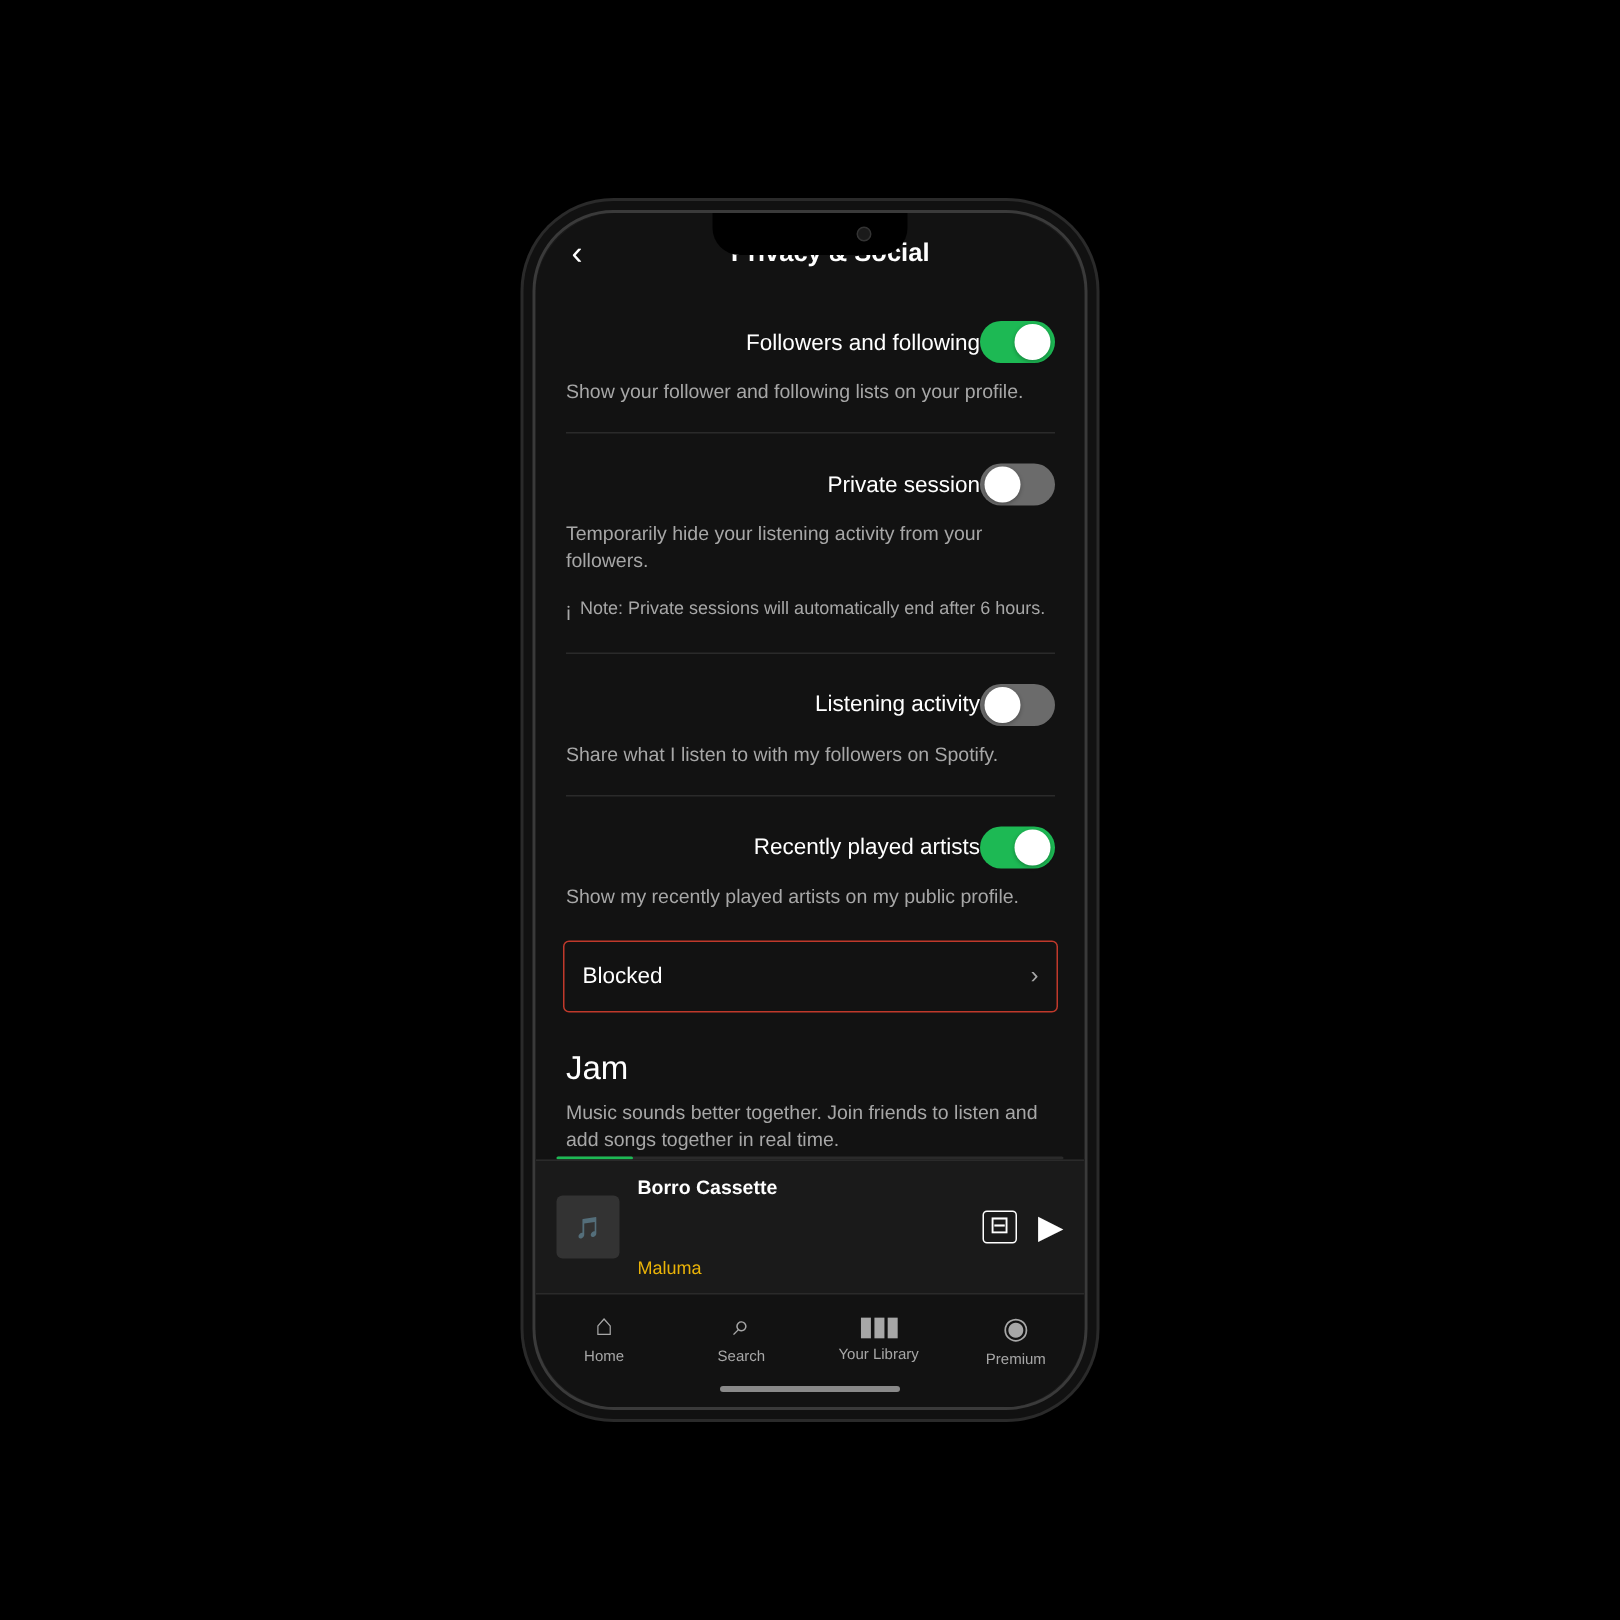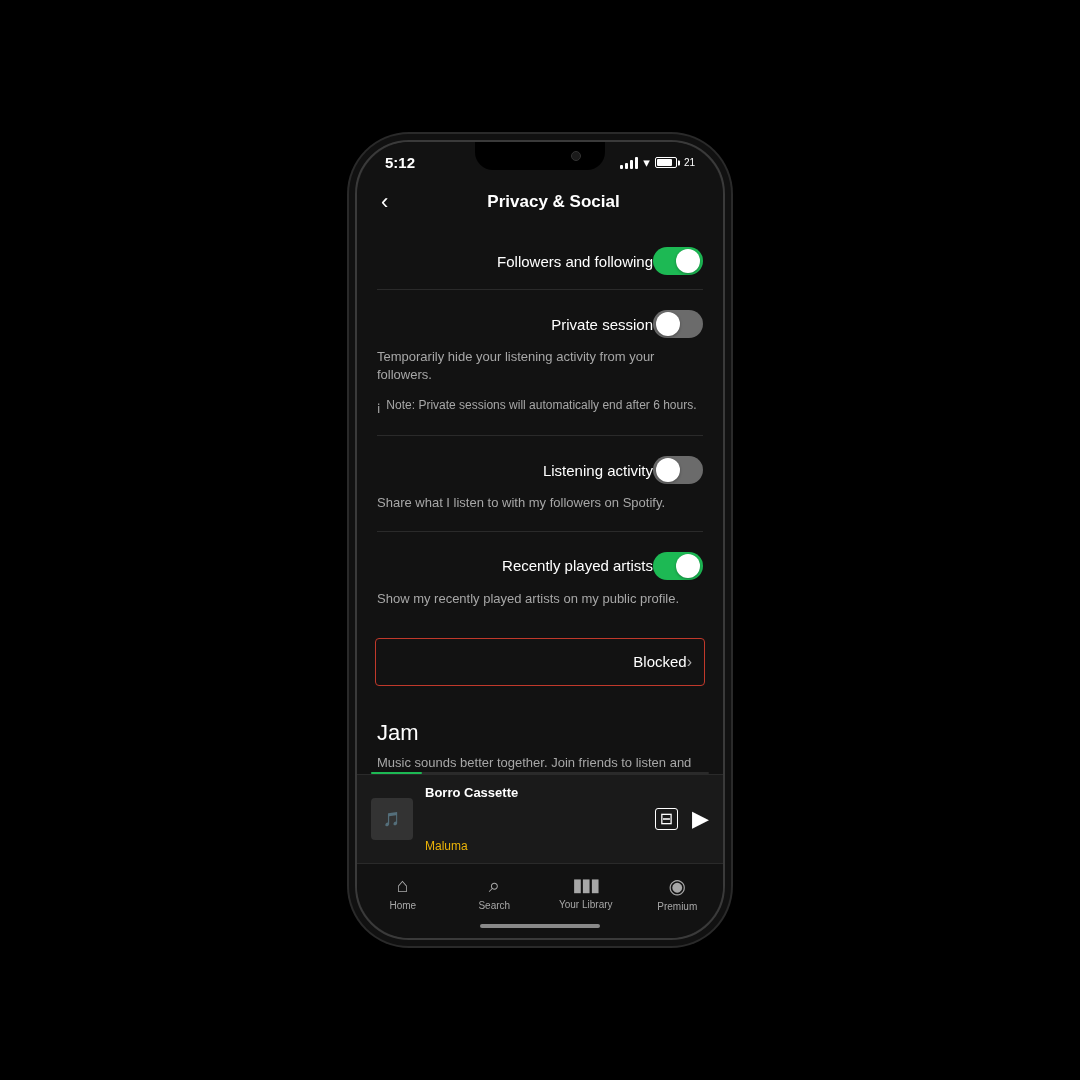--- a/index.html
+++ b/index.html
@@ -243,26 +243,26 @@
     .divider {
       height: 1px;
       background: #2a2a2a;
       margin: 4px 0;
     }
 
     
     .blocked-row {
       display: flex;
       align-items: center;
-      justify-content: flex-end;
+      justify-content: space-between;
       padding: 16px 0;
       border: 1.5px solid #c0392b;
       border-radius: 4px;
       padding: 14px 12px;
-      margin: 16px -2px;
+      margin: 6px -2px;
       cursor: pointer;
     }
     .blocked-label {
       color: #fff;
       font-size: 15px;
       font-weight: 500;
     }
     .chevron {
       color: #a7a7a7;
       font-size: 16px;
@@ -383,52 +383,35 @@
 </head>
 <body>
 
 <div class="phone-outer">
   <div class="notch">
     <div class="notch-camera"></div>
   </div>
 
   <div class="phone-screen">
 
-    <div class="status-bar">
-      <span class="status-time">5:12</span>
-      <div class="status-icons">
-        <div class="signal-bars">
-          <span></span>
-            <span></span>
-            <span></span>
-            <span></span>
-        </div>
-        <span class="wifi-icon">▾</span>
-        <div class="battery">
-          <div class="battery-body">
-            <div class="battery-fill"></div>
-          </div>
-          <span style="color:#fff;font-size:10px;margin-left:5px;">21</span>
-        </div>
-      </div>
-    </div>
 
     <div class="page-header">
       <span class="back-btn">‹</span>
       <span class="page-title">Privacy &amp; Social</span>
     </div>
 
     <div class="content">
 
       <div class="setting-row">
         <span class="setting-label">Followers and following</span>
         <div class="toggle on">
           <div class="toggle-knob"></div>
         </div>
       </div>
+      <div class="setting-desc">Show your follower and following lists on your profile.</div>
 
       <div class="divider"></div>
 
       <div class="setting-row">
         <span class="setting-label">Private session</span>
         <div class="toggle off">
           <div class="toggle-knob"></div>
         </div>
       </div>
       <div class="setting-desc">Temporarily hide your listening activity from your followers.</div>

